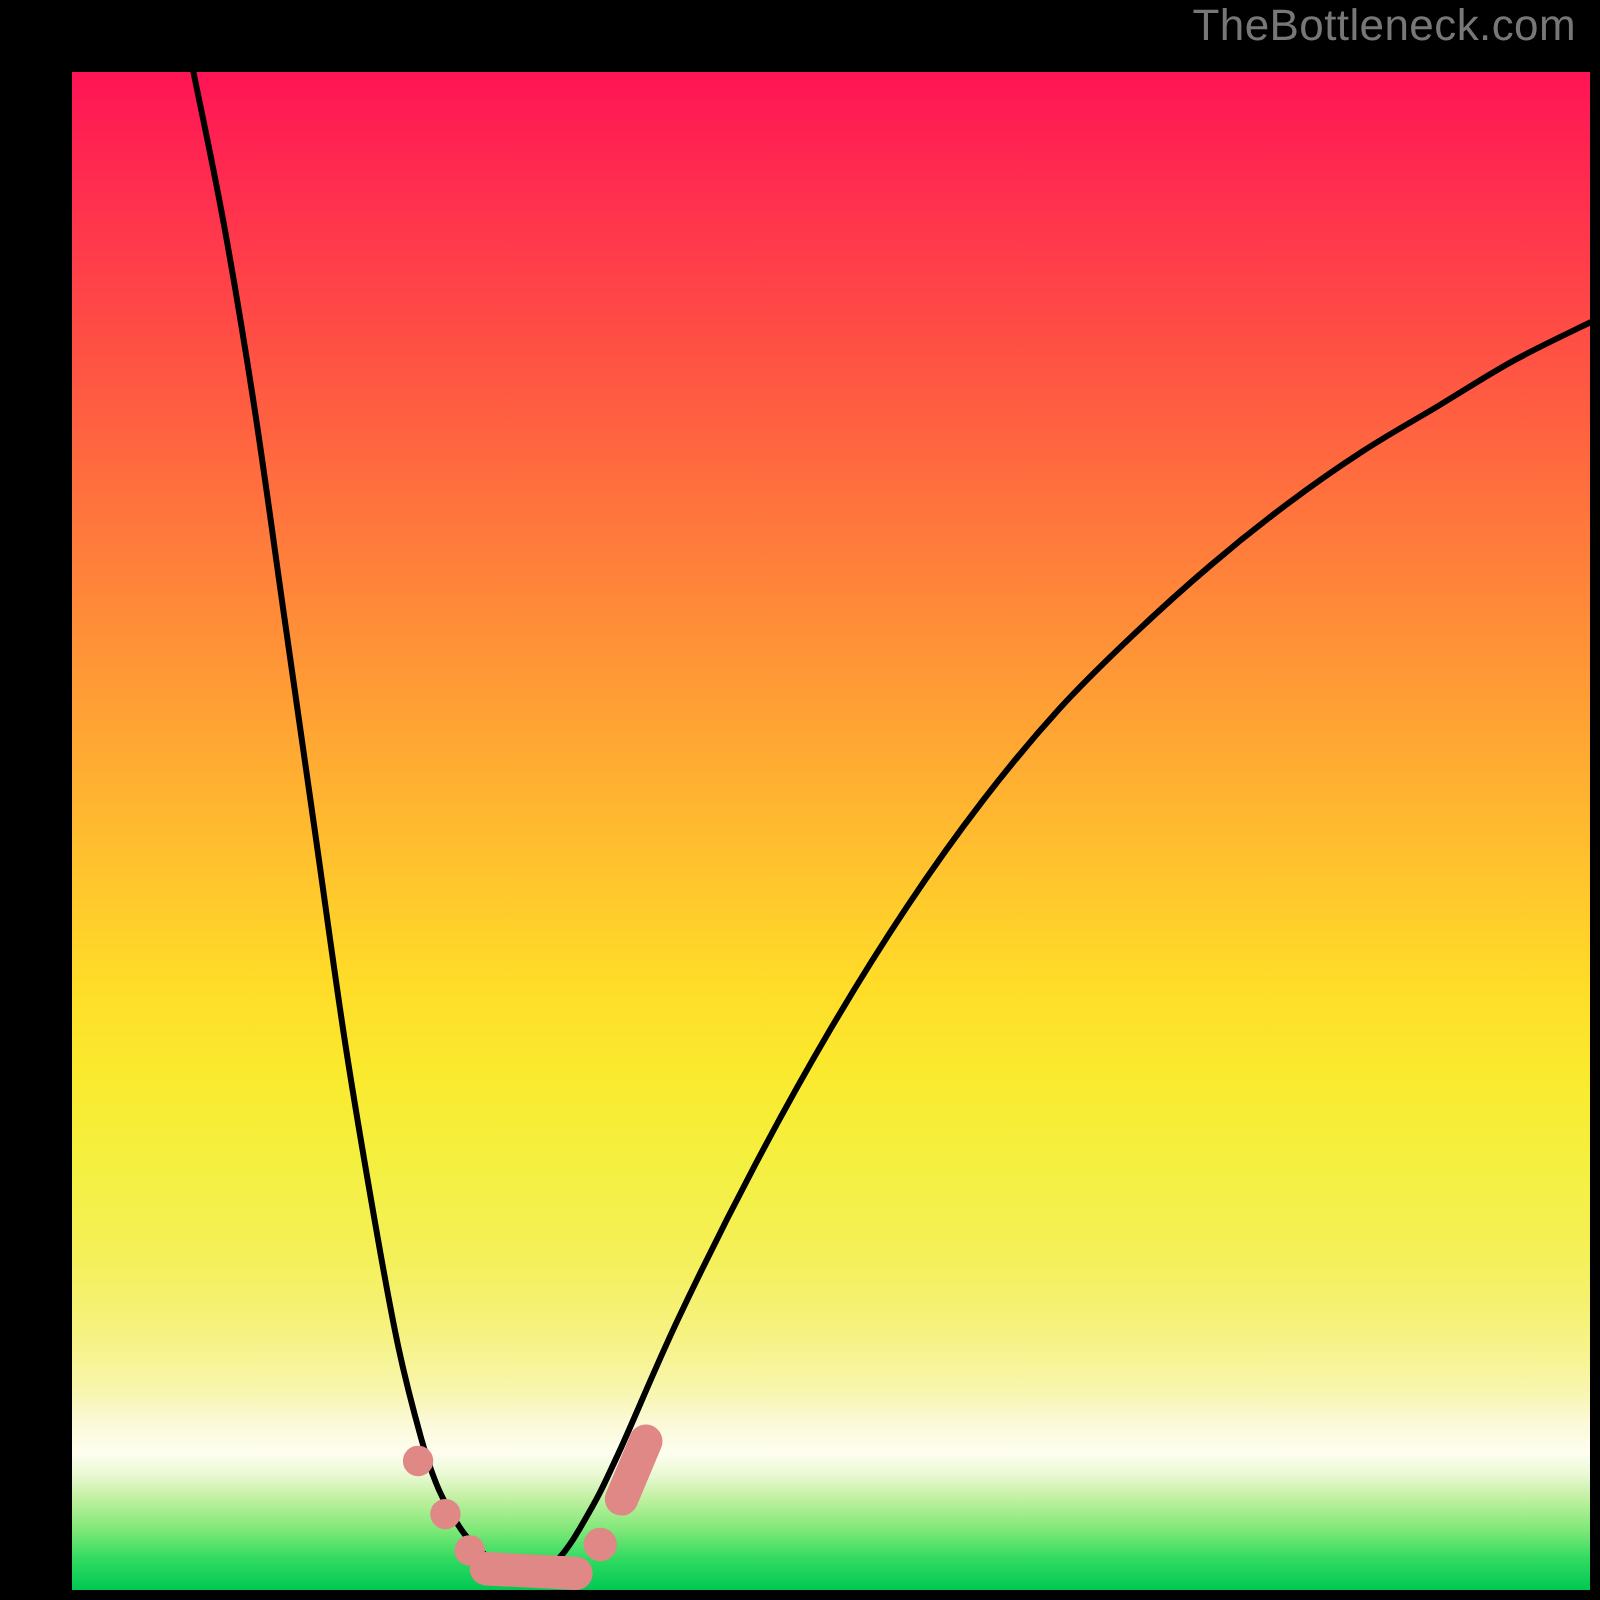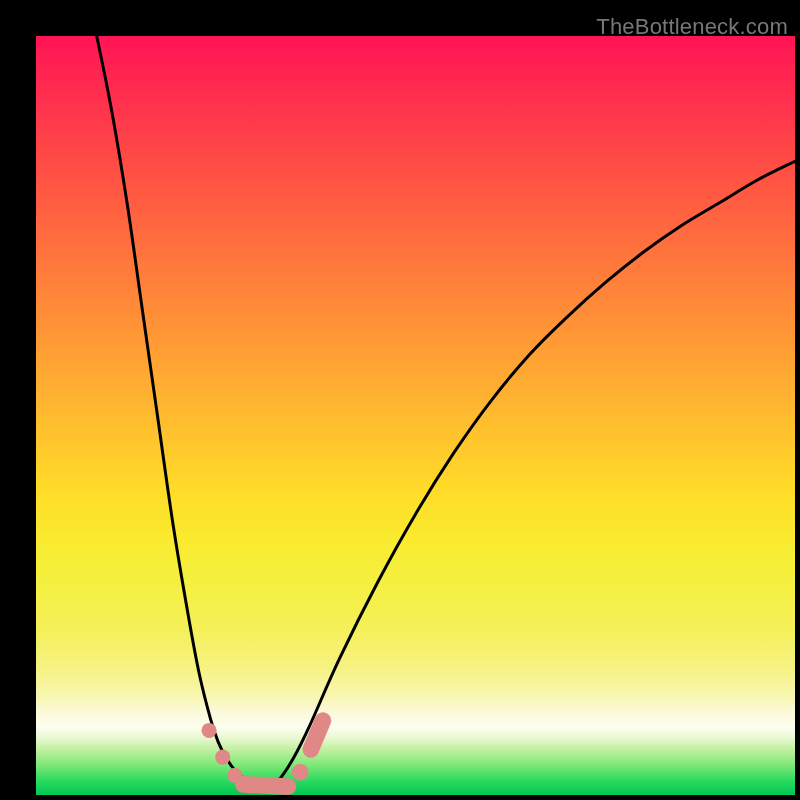--- a/index.html
+++ b/index.html
@@ -43,21 +43,21 @@
       #fefef0 91%,
       #e8f8d0 92.5%,
       #c0f0a0 94%,
       #80e878 96%,
       #30da60 98%,
       #00c853 100%
     );
   }
   .watermark {
     position: absolute;
-    top: 14px;
+    top: 0;
     right: 12px;
     font-size: 22px;
     color: #777;
     letter-spacing: 0.2px;
   }
   svg.curves {
     position: absolute;
     inset: 0;
   }
 </style>

